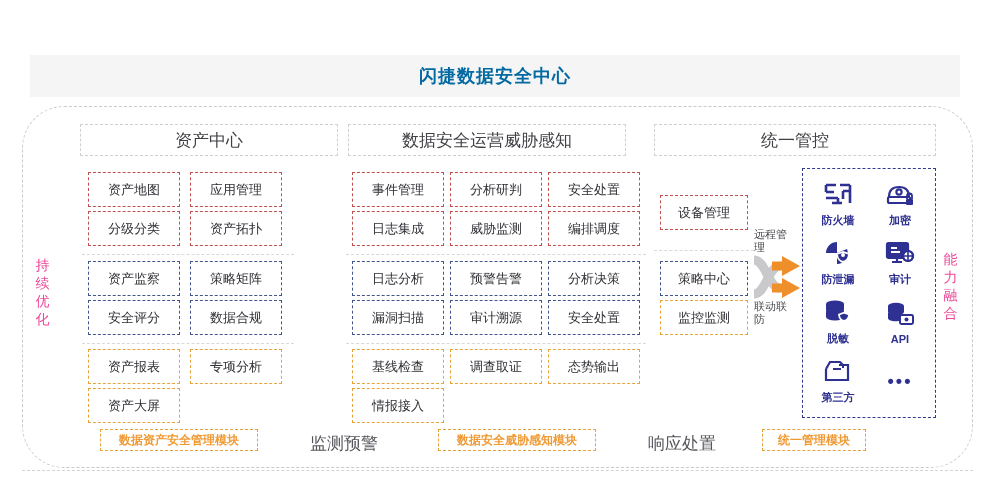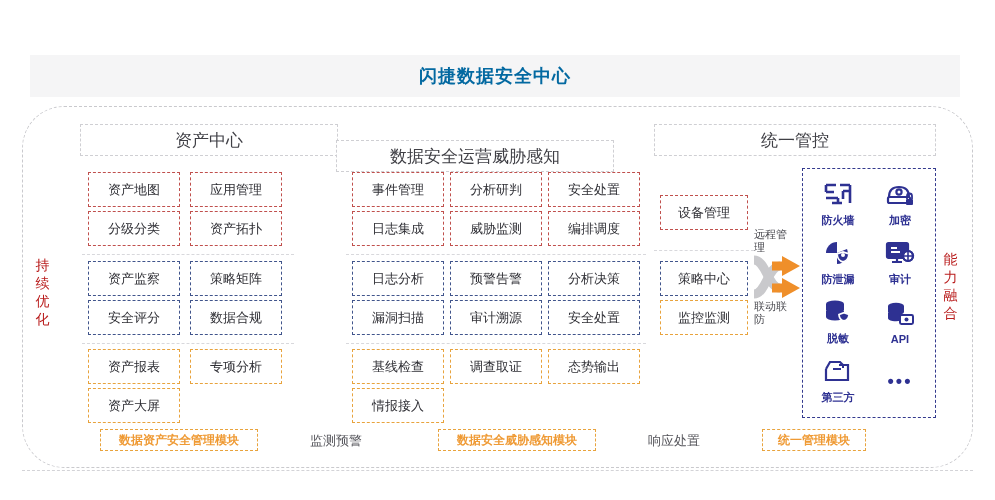--- a/index.html
+++ b/index.html
@@ -18,21 +18,21 @@
   .title-band .t{font-size:18px;font-weight:bold;color:#0369a1;letter-spacing:1px;}
 
   
   .outer-frame{
     position:absolute;left:22px;top:106px;width:951px;height:362px;
     border:1px dashed #c9c9cd;border-radius:42px;box-sizing:border-box;
   }
 
   
   .vlabel{
-    position:absolute;width:26px;font-size:14px;color:#b91c1c;
+    position:absolute;width:26px;font-size:14px;color:#ec4899;
     line-height:18px;text-align:center;letter-spacing:1px;
   }
   .vlabel.left{left:30px;top:256px;}
   .vlabel.right{left:938px;top:250px;}
 
   
   .sec-head{
     position:absolute;height:32px;border:1px dashed #cfcfd3;box-sizing:border-box;
     display:flex;align-items:center;justify-content:center;
     font-size:17px;color:#3f3f45;background:#fff;
@@ -75,21 +75,21 @@
   .arrow-lbl.bot{top:300px;}
 
   
   .badge{
     position:absolute;height:22px;border:1.5px dashed #e8a33d;box-sizing:border-box;
     display:flex;align-items:center;justify-content:center;
     font-size:12px;font-weight:bold;color:#ef9a34;background:#fff;padding:0 6px;
     white-space:nowrap;
   }
   .blabel{
-    position:absolute;font-size:13px;color:#55555b;white-space:nowrap;
+    position:absolute;font-size:17px;color:#55555b;white-space:nowrap;
   }
   .base-line{
     position:absolute;left:22px;top:470px;width:951px;height:0;
     border-top:1px dashed #d3d3d7;
   }
 </style>
 </head>
 <body>
 
 <div class="stage">
@@ -103,21 +103,21 @@
   <div class="vlabel left">
     <span>持续优化</span>
   </div>
   <div class="vlabel right">
     <span>能力融合</span>
   </div>
 
   <div class="sec-head" style="left:80px;top:124px;width:258px;">
     <span>资产中心</span>
   </div>
-  <div class="sec-head" style="left:336px;top:124px;width:278px;margin-top:16px;">
+  <div class="sec-head" style="left:348px;top:124px;width:278px;">
     <span>数据安全运营威胁感知</span>
   </div>
   <div class="sec-head" style="left:654px;top:124px;width:282px;">
     <span>统一管控</span>
   </div>
 
   <div class="cell c-red" style="left:88px;top:172px;width:92px;height:35px;">资产地图</div>
   <div class="cell c-red" style="left:190px;top:172px;width:92px;height:35px;">应用管理</div>
   <div class="cell c-red" style="left:88px;top:211px;width:92px;height:35px;">分级分类</div>
   <div class="cell c-red" style="left:190px;top:211px;width:92px;height:35px;">资产拓扑</div>

